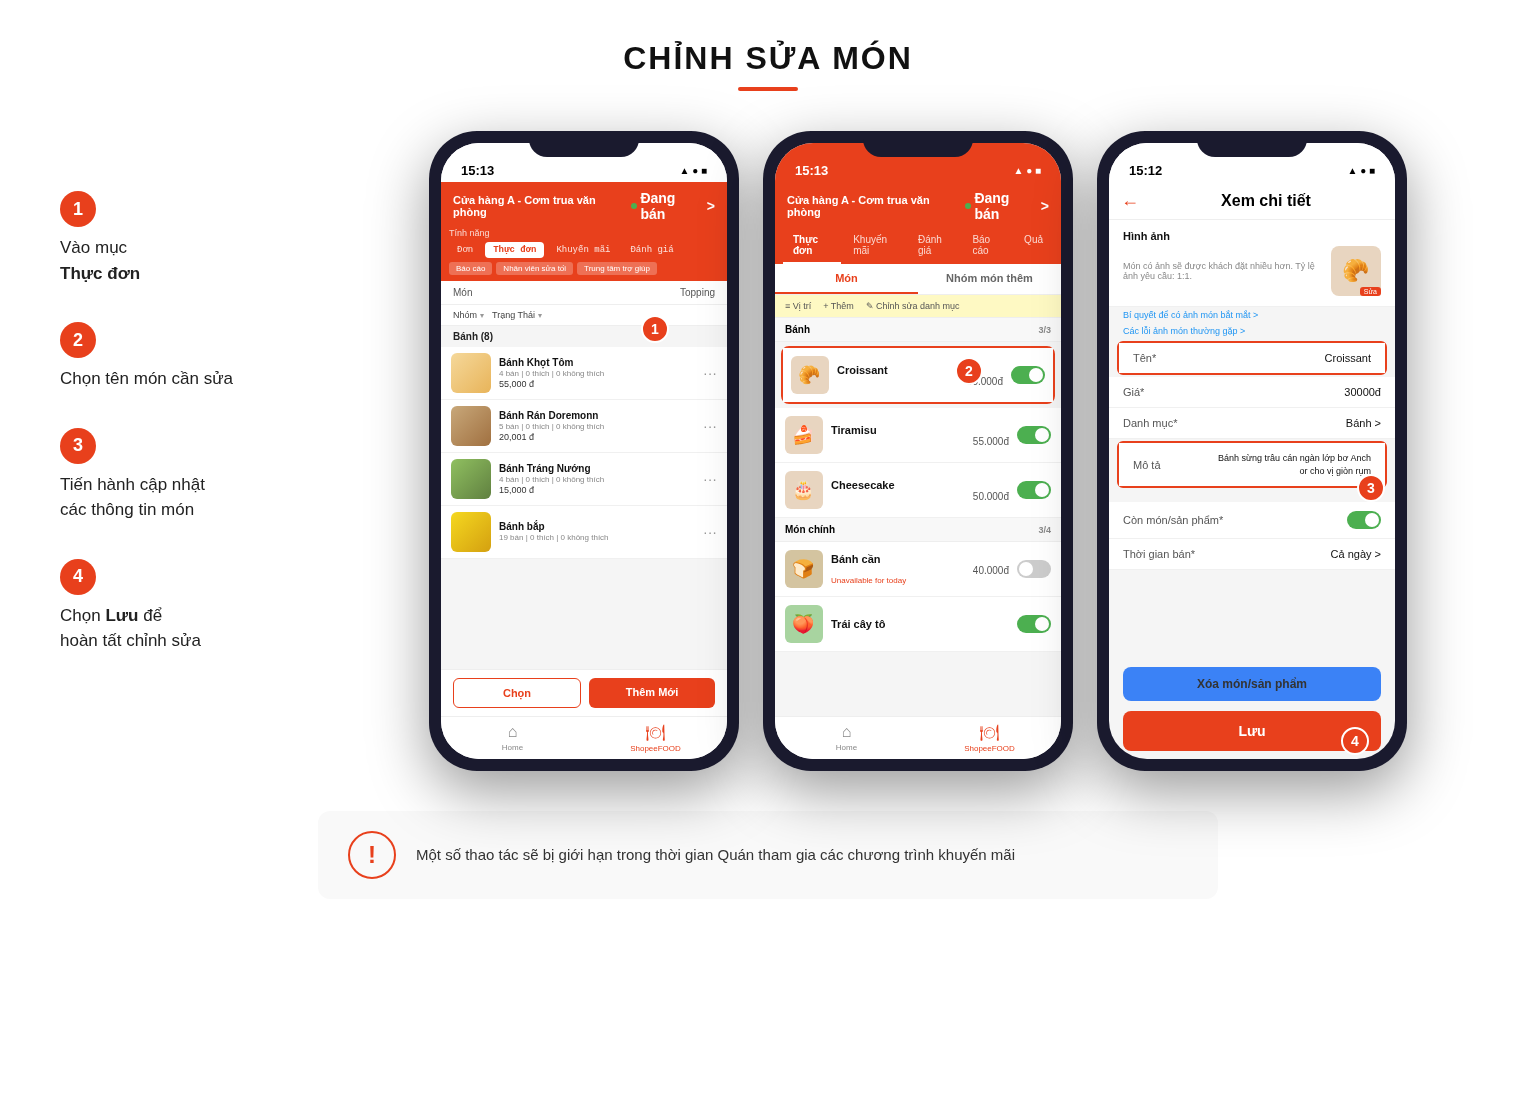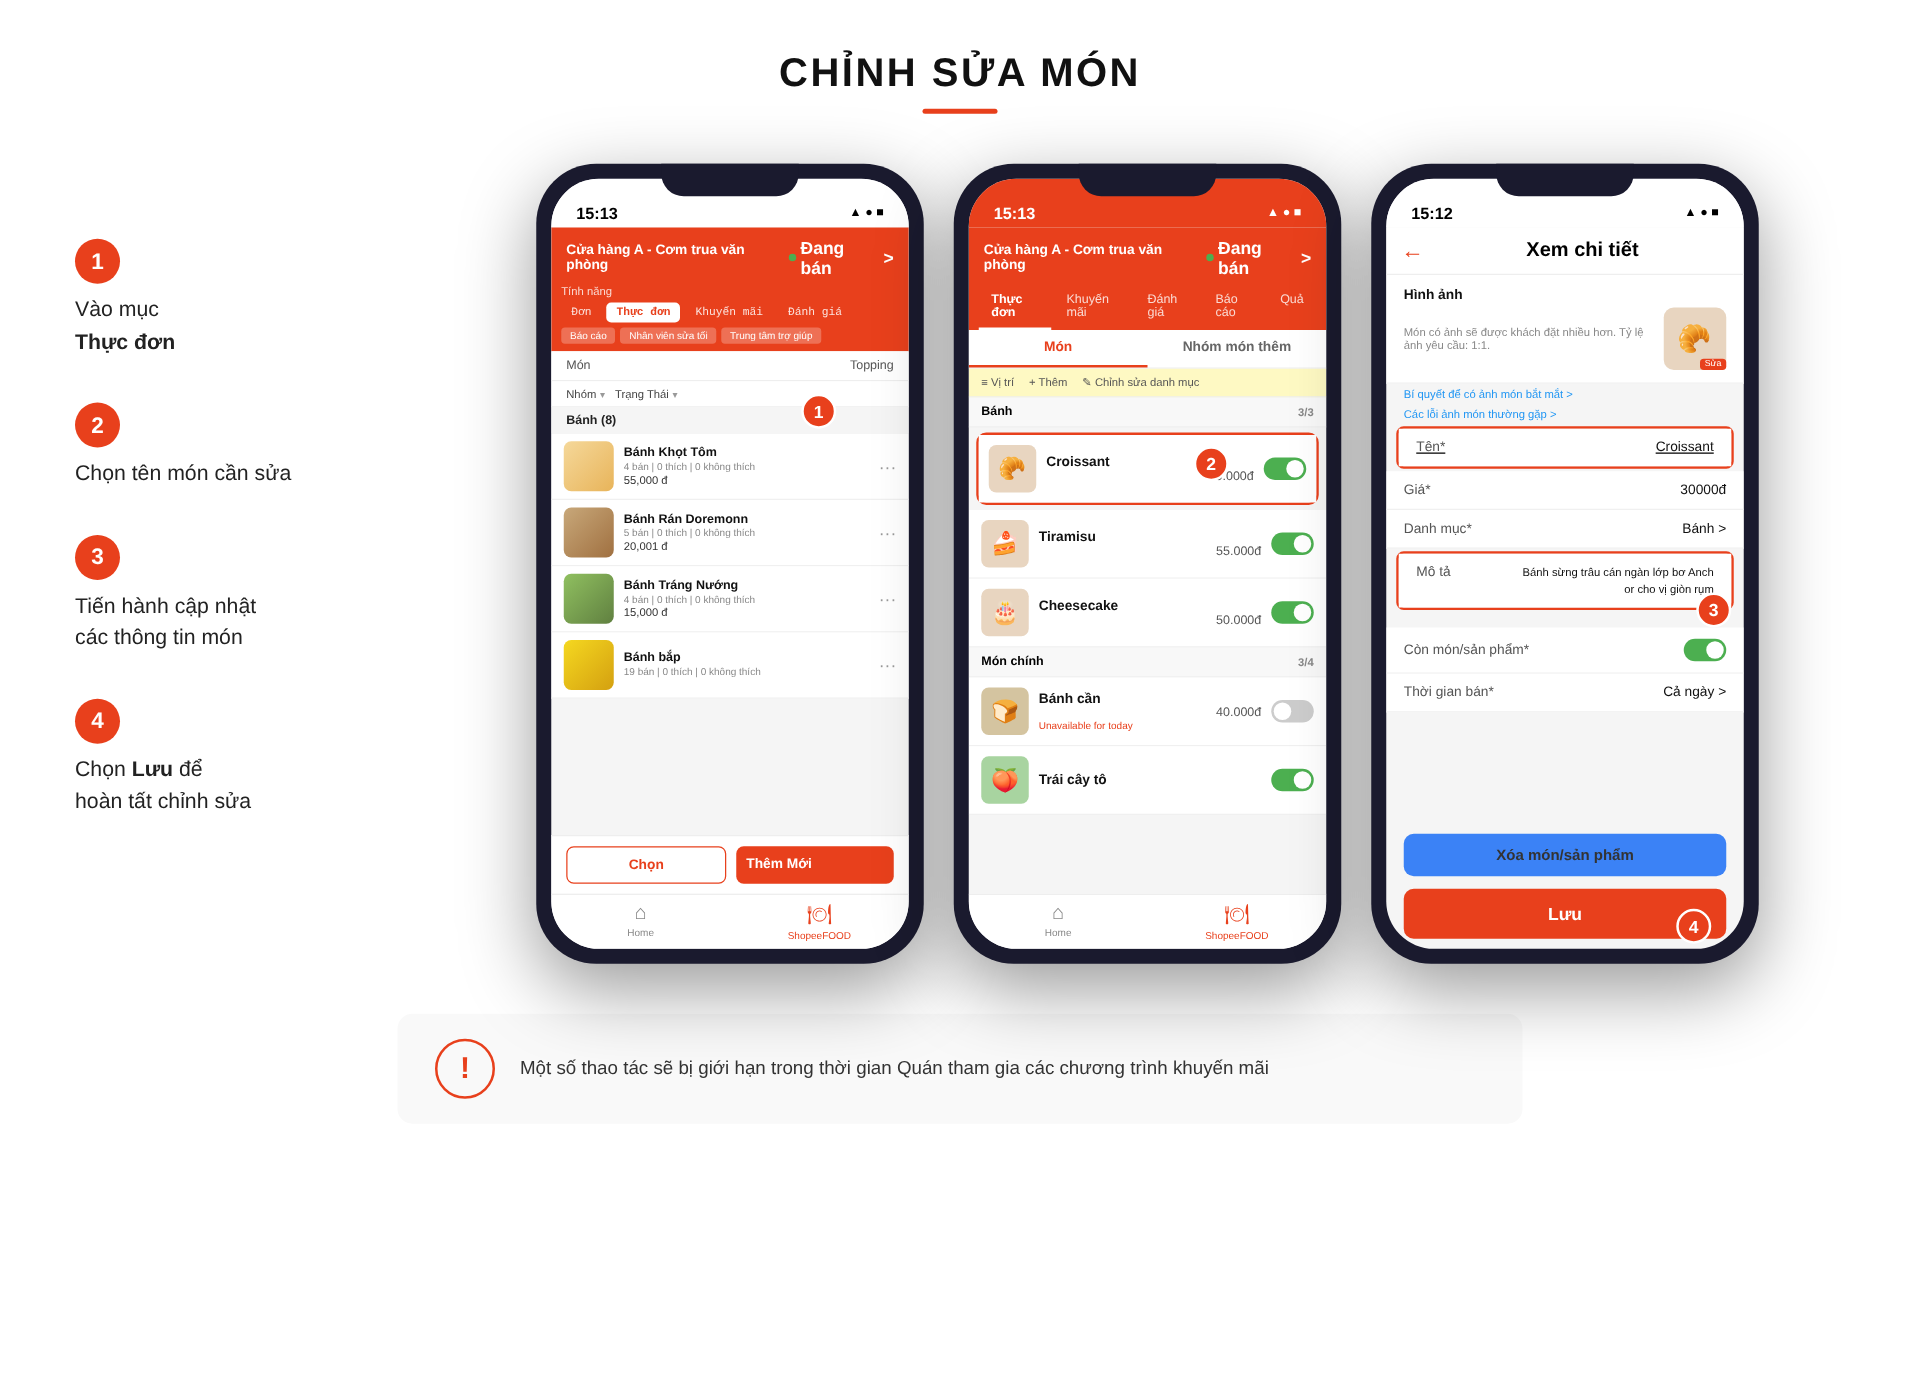--- a/index.html
+++ b/index.html
@@ -253,20 +253,21 @@
       cursor: pointer;
     }
     .p1-btn-fill {
       flex: 1;
       padding: 8px;
       border-radius: 6px;
       background: #e8401c;
       color: #fff;
       font-size: 11px;
       font-weight: 700;
+      text-align: center;
       cursor: pointer;
     }
 
     .p1-bottom-nav {
       display: flex;
       background: #fff;
       border-top: 1px solid #eee;
       padding: 6px 0;
     }
     .p1-nav-item {
@@ -830,37 +831,37 @@
                 🥐
                 <span class="p3-image-edit-btn">Sửa</span>
               </div>
             </div>
           </div>
           <a class="p3-tip-link">Bí quyết để có ảnh món bắt mắt &gt;</a>
           <a class="p3-tip-link">Các lỗi ảnh món thường gặp &gt;</a>
 
           <div class="p3-content">
             <div style="border:2px solid #e8401c; border-radius:6px; margin:2px 8px;">
-              <div class="p3-field" style="border:none;text-decoration:underline;">
+              <div class="p3-field" style="border:none;">
                 <span class="p3-field-label">Tên*</span>
                 <span class="p3-field-value">Croissant</span>
               </div>
             </div>
             <div class="p3-field">
               <span class="p3-field-label">Giá*</span>
               <span class="p3-field-value">30000đ</span>
             </div>
             <div class="p3-field">
               <span class="p3-field-label">Danh mục*</span>
               <span class="p3-field-value">Bánh &gt;</span>
             </div>
 
             <div style="position:relative;">
               <div style="border:2px solid #e8401c; border-radius:6px; margin:2px 8px;">
-                <div class="p3-field" style="border:none; align-items:flex-start; padding:9px 14px;">
+                <div class="p3-field" style="border:none; align-items:center; padding:9px 14px;">
                   <span class="p3-field-label">Mô tả</span>
                   <span class="p3-field-value" style="font-size:9px; line-height:1.4;">Bánh sừng trâu cán ngàn lớp bơ Anch or cho vị giòn rụm</span>
                 </div>
               </div>
               <div class="step-number-overlay" style="bottom:-14px; right:10px; position:absolute;">3</div>
             </div>
 
             <div class="p3-toggle-field" style="margin-top:14px;">
               <span class="p3-toggle-label">Còn món/sản phẩm*</span>
               <div class="toggle-on"></div>

